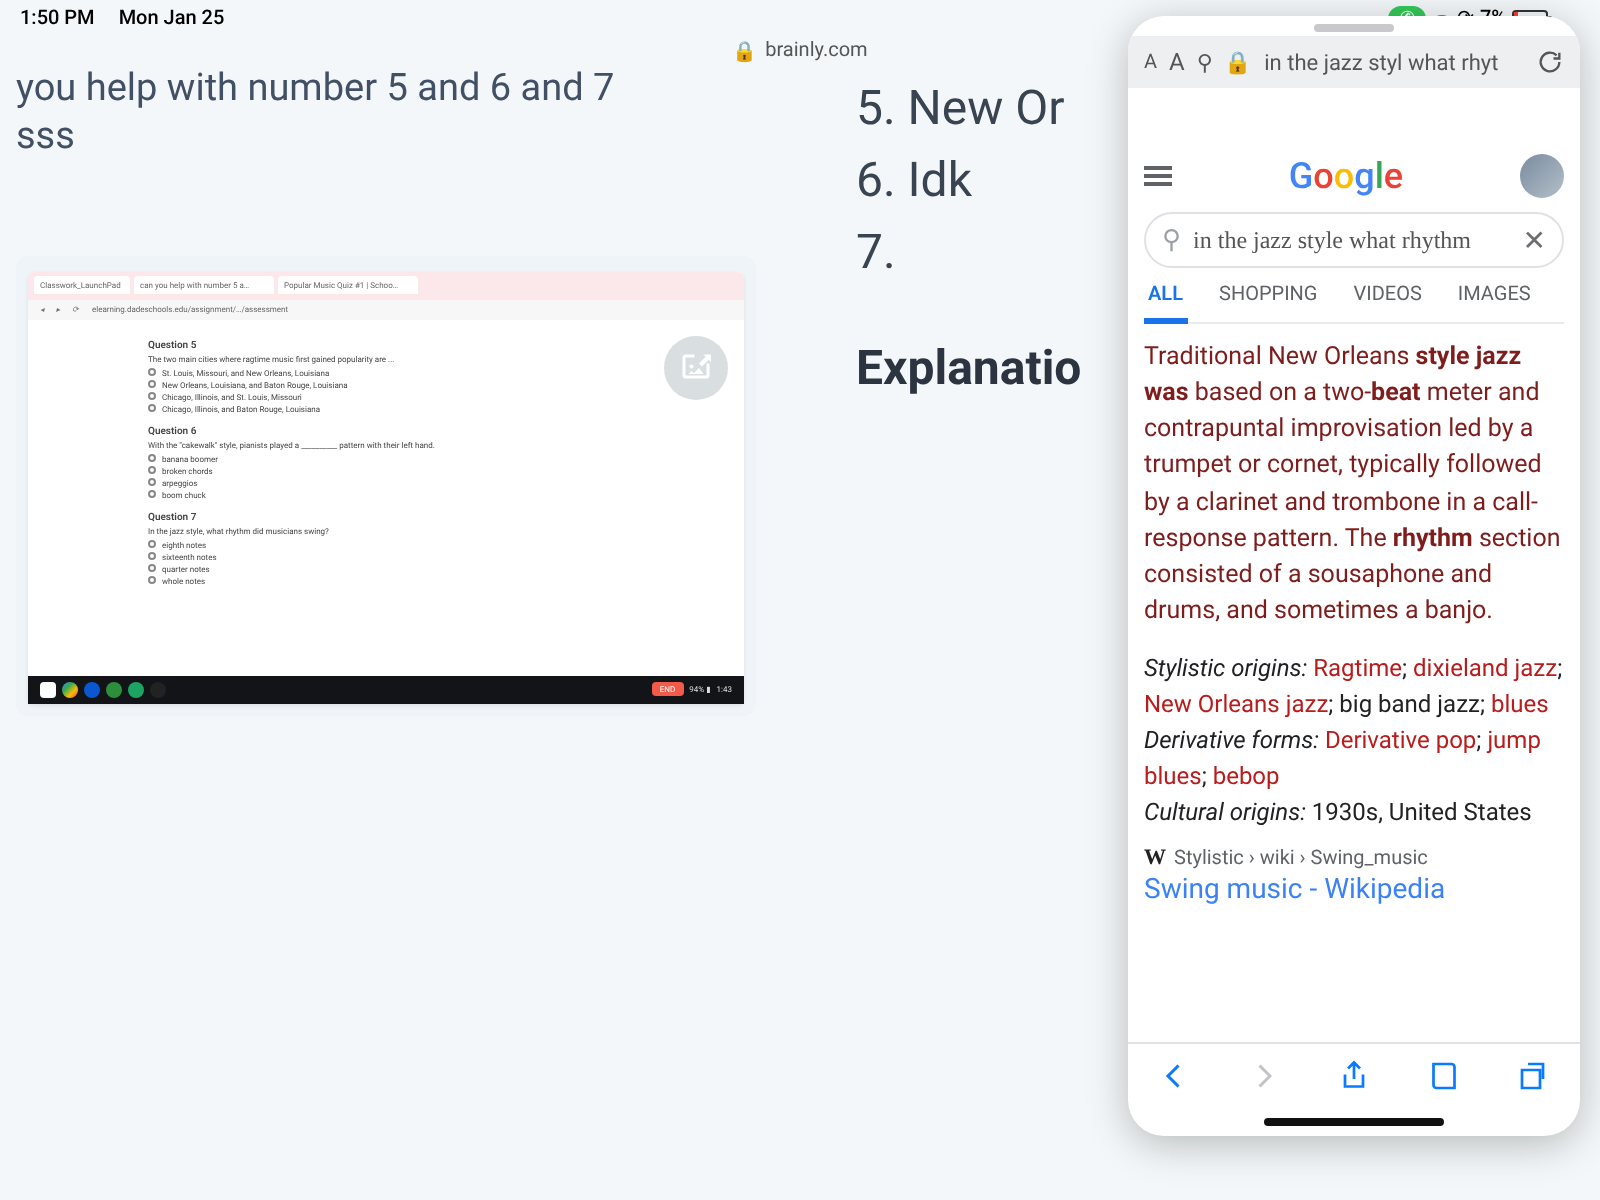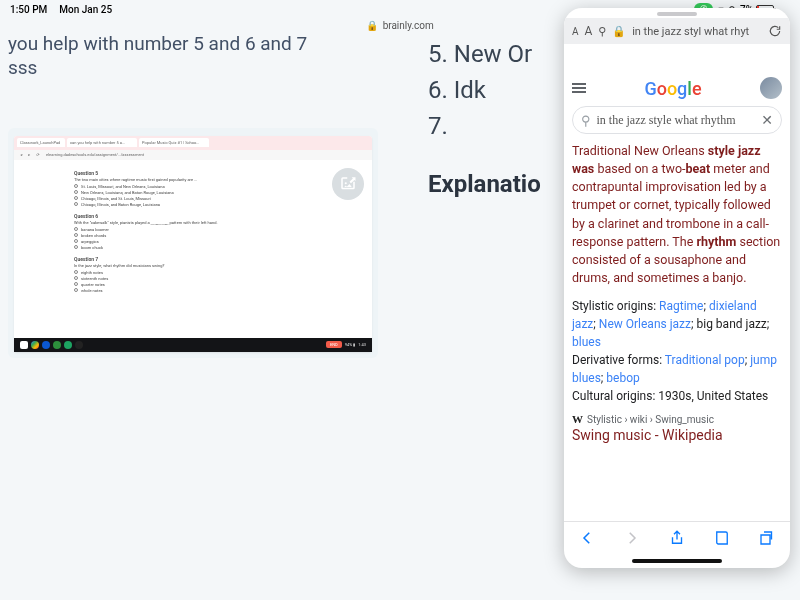--- a/index.html
+++ b/index.html
@@ -56,25 +56,25 @@
   .gsearch{margin-top:4px;height:28px;border:1px solid #dfe1e5;border-radius:14px;display:flex;align-items:center;padding:0 8px;gap:6px;color:#555;}
   .gsearch .mag{color:#9aa0a6;font-size:13px;}
   .gsearch .q{flex:1;font-size:12px;white-space:nowrap;overflow:hidden;font-family:Liberation Serif, serif;}
   .gsearch .x{font-size:14px;color:#6b6f73;}
   .gtabs{display:flex;gap:14px;margin-top:8px;font-size:10px;color:#5f6368;border-bottom:1px solid #e8eaed;}
   .gtab{padding:0 2px 6px 2px;}
   .gtab.active{color:#1a73e8;border-bottom:3px solid #1a73e8;font-weight:600;margin-bottom:-1px;}
   .snippet{margin-top:8px;font-size:12.5px;line-height:1.45;color:#7f1d1d;}
   .snippet b{font-weight:700;}
   .meta{margin-top:10px;font-size:12px;line-height:1.5;}
-  .meta a{color:#3b82f6;text-decoration:none;}
-  .meta .lbl{color:#202124;}
+  .meta a{color:#b91c1c;text-decoration:none;}
+  .meta .lbl{color:#202124;font-style:italic;}
   .wiki-line{margin-top:8px;font-size:10px;color:#5f6368;display:flex;align-items:center;gap:4px;}
   .wiki-w{font-family:serif;font-weight:bold;font-size:11px;color:#222;}
-  .result-title{color:#7f1d1d;font-size:14px;margin-top:2px;}
+  .result-title{color:#3b82f6;font-size:14px;margin-top:2px;}
   .so-toolbar{height:36px;border-top:1px solid #e2e2e4;display:flex;align-items:center;justify-content:space-around;color:#0a7aff;}
   .so-toolbar svg{width:18px;height:18px;}
   .so-toolbar .dim{color:#c3c3c7;}
   .home-ind{width:90px;height:4px;background:#111;border-radius:2px;margin:2px auto 5px;}
 </style>
 </head>
 <body>
 
 <div class="statusbar">
   <div class="status-left">
@@ -237,35 +237,41 @@
       <div class="glogo">
         <span class="g1">G</span><span class="g2">o</span><span class="g3">o</span><span class="g4">g</span><span class="g5">l</span><span class="g6">e</span>
       </div>
       <div class="avatar"></div>
     </div>
     <div class="gsearch">
       <span class="mag">⚲</span>
       <span class="q">in the jazz style what rhythm</span>
       <span class="x">✕</span>
     </div>
+    <div class="gtabs">
+      <div class="gtab active">ALL</div>
+      <div class="gtab">SHOPPING</div>
+      <div class="gtab">VIDEOS</div>
+      <div class="gtab">IMAGES</div>
+    </div>
 
     <div class="snippet">
       <span>Traditional New Orleans </span><b>style jazz was</b><span> based on a two-</span><b>beat</b><span> meter and contrapuntal improvisation led by a trumpet or cornet, typically followed by a clarinet and trombone in a call-response pattern. The </span><b>rhythm</b><span> section consisted of a sousaphone and drums, and sometimes a banjo.</span>
     </div>
 
     <div class="meta">
       <span class="lbl">Stylistic origins: </span>
       <a>Ragtime</a>; 
       <a>dixieland jazz</a>; 
       <a>New Orleans jazz</a>; 
       <span>big band jazz</span>; 
       <a>blues</a>
       <br>
       <span class="lbl">Derivative forms: </span>
-      <a>Traditional pop</a>; 
+      <a>Derivative pop</a>; 
       <a>jump blues</a>; 
       <a>bebop</a>
       <br>
       <span class="lbl">Cultural origins: </span><span>1930s, United States</span>
     </div>
 
     <div class="wiki-line">
       <span class="wiki-w">W</span>
       <span>Stylistic › wiki › Swing_music</span>
     </div>

